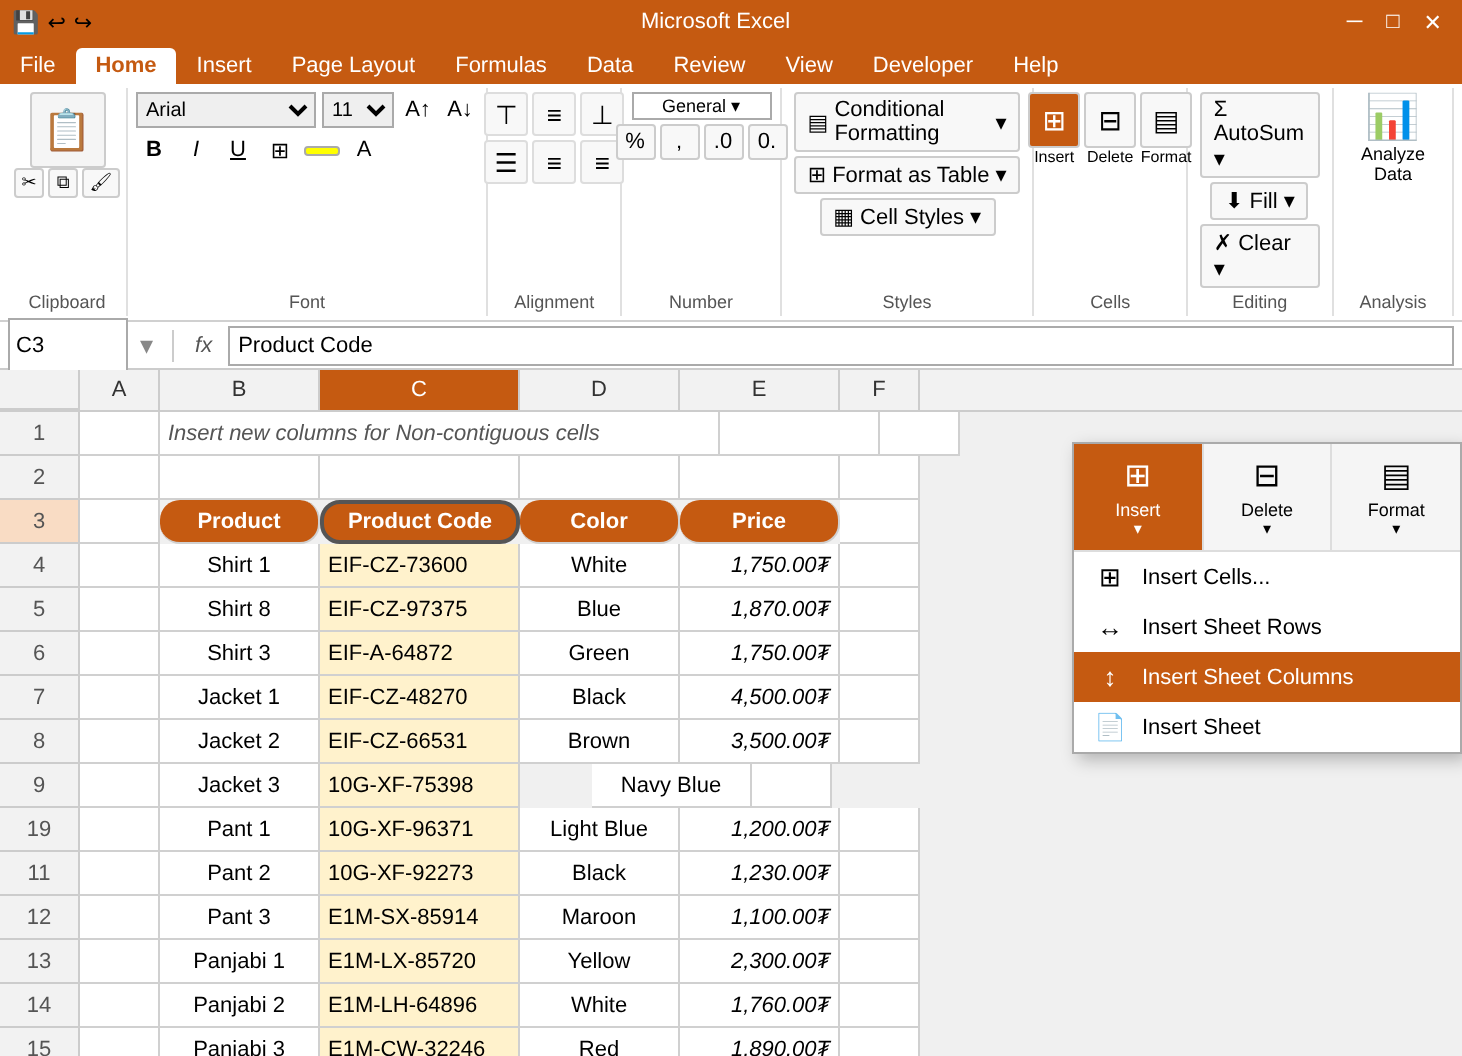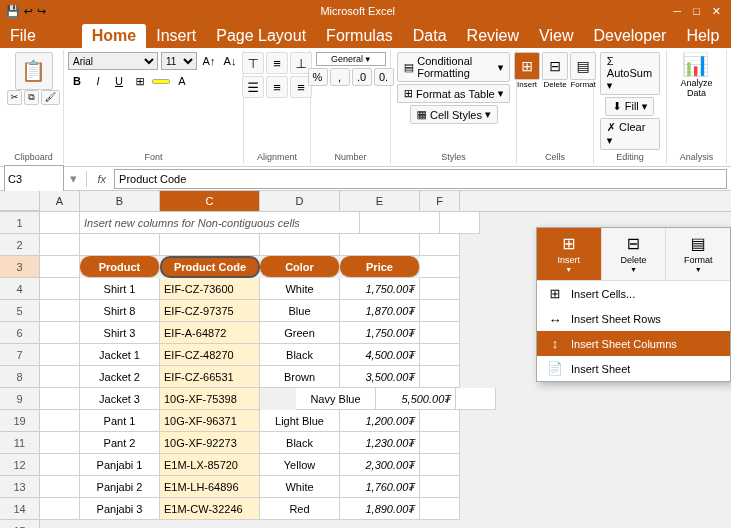--- a/index.html
+++ b/index.html
@@ -1,19 +1,19 @@
 <!DOCTYPE html>
 <html><head>
   <meta charset="utf-8">
   <style>
     * { box-sizing: border-box; margin: 0; padding: 0; font-family: 'Segoe UI', Arial, sans-serif; }
     body { width: 731px; height: 528px; overflow: hidden; background: #f0f0f0; font-size: 11px; }
     .ribbon-tabs { display: flex; background: #c55a11; padding-top: 2px; }
-    .ribbon-tab { padding: 3px 10px; color: white; font-size: 16px; cursor: pointer; }
-    .ribbon-tab.active { background: white; color: #c55a11; font-weight: bold; border-radius: 3px 3px 0 0; margin-left: 36px; }
+    .ribbon-tab { padding: 3px 10px; color: white; font-size: 11px; cursor: pointer; }
+    .ribbon-tab.active { background: white; color: #c55a11; font-weight: bold; border-radius: 3px 3px 0 0; }
 
     .ribbon-body { background: white; border-bottom: 1px solid #d0d0d0; padding: 2px 4px; display: flex; align-items: stretch; }
 
     
     .ribbon-group { display: flex; flex-direction: column; border-right: 1px solid #e0e0e0; padding: 2px 6px; align-items: center; min-width: 60px; }
     .ribbon-group-label { font-size: 9px; color: #555; margin-top: auto; padding-top: 2px; }
     .ribbon-group-content { display: flex; align-items: center; gap: 2px; }
 
     .paste-area { display: flex; flex-direction: column; align-items: center; }
     .paste-btn { width: 38px; height: 38px; background: #f5f5f5; border: 1px solid #ccc; border-radius: 2px; display: flex; align-items: center; justify-content: center; font-size: 20px; cursor: pointer; }
@@ -341,37 +341,44 @@
         <div class="cell selected-col" style="width:100px;">EIF-CZ-66531</div>
         <div class="cell" style="width:80px;justify-content:center;">Brown</div>
         <div class="cell price" style="width:80px;">3,500.00₮</div>
         <div class="cell" style="width:40px;"></div>
       </div>
       <div class="grid-row">
         <div class="cell" style="width:40px;"></div>
         <div class="cell" style="width:80px;justify-content:center;">Jacket 3</div>
         <div class="cell selected-col" style="width:100px;">10G-XF-75398</div>
         <div class="cell" style="width:80px;justify-content:center;margin-left:36px;">Navy Blue</div>
-        <div class="cell price" style="width:80px;">5,500.00₮</div>
         <div class="cell" style="width:40px;"></div>
       </div>
       <div class="grid-row">
         <div class="cell" style="width:40px;"></div>
         <div class="cell" style="width:80px;justify-content:center;">Pant 1</div>
         <div class="cell selected-col" style="width:100px;">10G-XF-96371</div>
         <div class="cell" style="width:80px;justify-content:center;">Light Blue</div>
         <div class="cell price" style="width:80px;">1,200.00₮</div>
         <div class="cell" style="width:40px;"></div>
       </div>
       <div class="grid-row">
         <div class="cell" style="width:40px;"></div>
         <div class="cell" style="width:80px;justify-content:center;">Pant 2</div>
         <div class="cell selected-col" style="width:100px;">10G-XF-92273</div>
         <div class="cell" style="width:80px;justify-content:center;">Black</div>
         <div class="cell price" style="width:80px;">1,230.00₮</div>
+        <div class="cell" style="width:40px;"></div>
+      </div>
+      <div class="grid-row">
+        <div class="cell" style="width:40px;"></div>
+        <div class="cell" style="width:80px;justify-content:center;">Pant 3</div>
+        <div class="cell selected-col" style="width:100px;">E1M-SX-85914</div>
+        <div class="cell" style="width:80px;justify-content:center;">Maroon</div>
+        <div class="cell price" style="width:80px;">1,100.00₮</div>
         <div class="cell" style="width:40px;"></div>
       </div>
       <div class="grid-row">
         <div class="cell" style="width:40px;"></div>
         <div class="cell" style="width:80px;justify-content:center;">Panjabi 1</div>
         <div class="cell selected-col" style="width:100px;">E1M-LX-85720</div>
         <div class="cell" style="width:80px;justify-content:center;">Yellow</div>
         <div class="cell price" style="width:80px;">2,300.00₮</div>
         <div class="cell" style="width:40px;"></div>
       </div>

